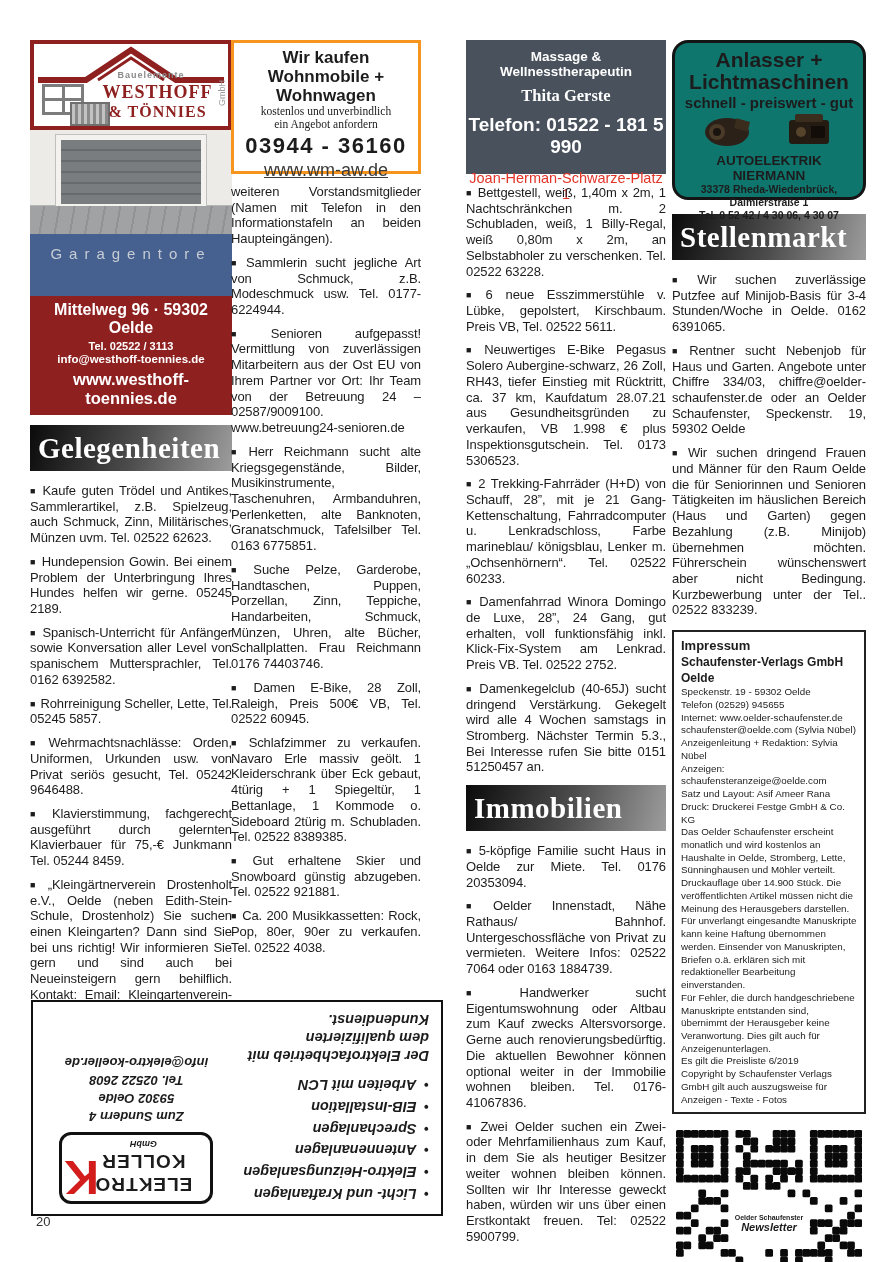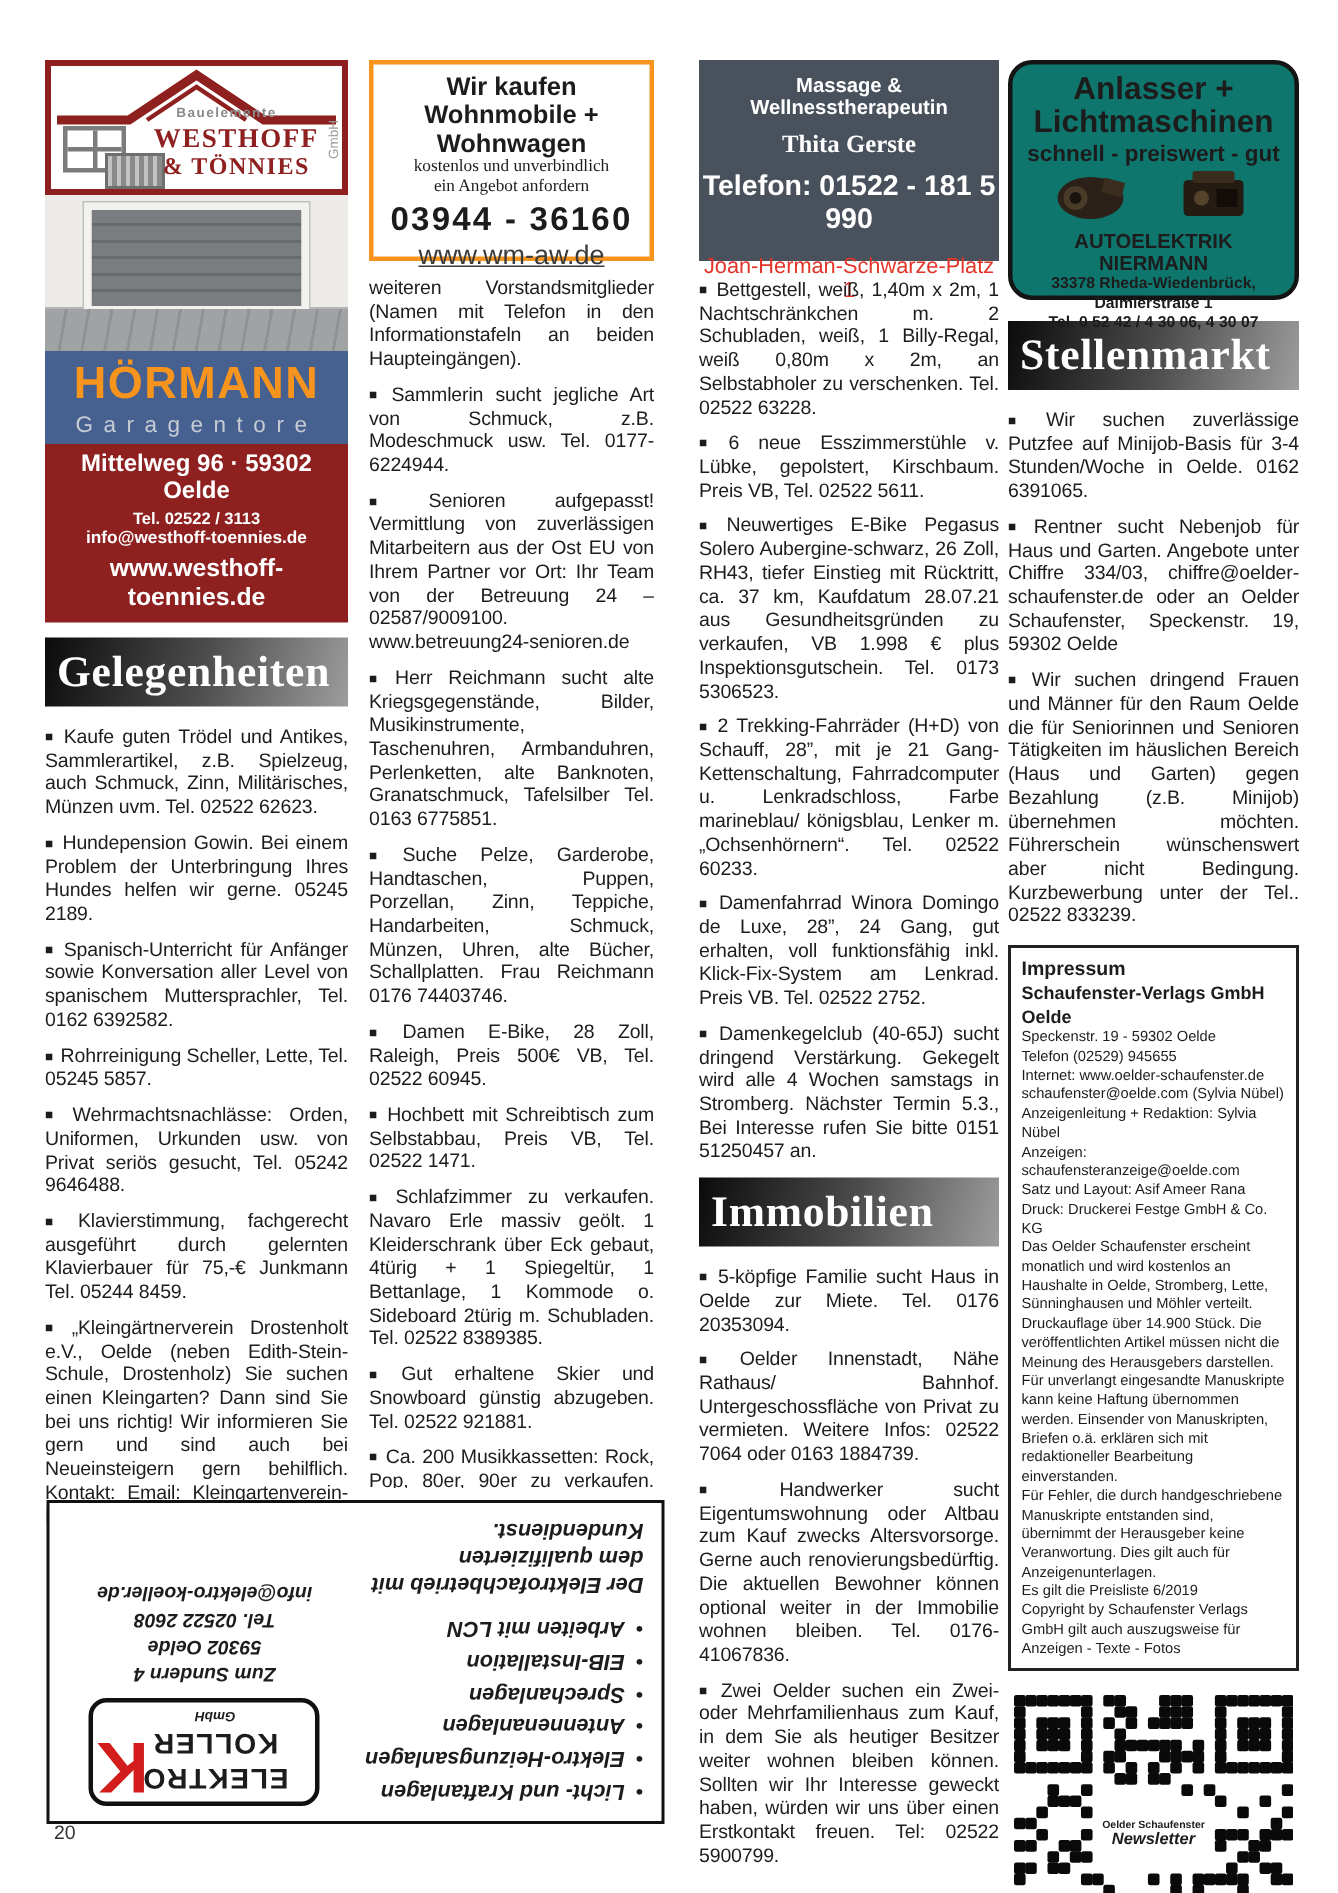--- a/index.html
+++ b/index.html
@@ -1,20 +1,20 @@
 <!DOCTYPE html>
 <html lang="de"><head>
 <meta charset="utf-8">
 <style>
   html,body{margin:0;padding:0;background:#ffffff;}
   .page{position:relative;width:892px;height:1262px;background:#fff;overflow:hidden;
         font-family:"Liberation Sans",sans-serif;color:#1c1c1c;}
   .col{position:absolute;top:40px;}
   .col1{left:30px;width:202px;}
-  .col2{left:246px;width:190px;height:952px;overflow:hidden;}
+  .col2{left:231px;width:190px;height:952px;overflow:hidden;}
   .col3{left:466px;width:200px;}
   .col4{left:672px;width:194px;}
 
   
   p.ad-item{margin:0 0 8px;text-align:justify;font-size:13px;line-height:1.21;
             letter-spacing:-0.1px;hyphens:auto;}
   p.ad-item::before{content:"■";font-size:9px;margin-right:5px;position:relative;top:-1px;}
   p.no-bullet::before{content:none;}
 
   
@@ -134,21 +134,20 @@
           <div class="wt-n1">WESTHOFF</div>
           <div class="wt-n2">&amp; TÖNNIES</div>
         </div>
         <div class="wt-gmbh">GmbH</div>
       </div>
       <div class="wt-photo">
         <div class="door"></div>
         <div class="drive"></div>
       </div>
       <div class="wt-hoermann">
-        <div class="h-name">HÖRMANN</div>
         <div class="h-sub">Garagentore</div>
       </div>
       <div class="wt-red">
         <div class="wt-addr">Mittelweg 96 · 59302 Oelde</div>
         <div class="wt-tel">Tel. 02522 / 3113</div>
         <div class="wt-mail">info@westhoff-toennies.de</div>
         <div class="wt-web">www.westhoff-toennies.de</div>
       </div>
     </div>
 
@@ -174,21 +173,20 @@
       <div class="wm-web">www.wm-aw.de</div>
     </div>
 
     <div style="height:10px"></div>
     <p class="ad-item no-bullet">weiteren Vorstandsmitglieder (Namen mit Telefon in den Informationstafeln an beiden Haupteingängen).</p>
     <p class="ad-item">Sammlerin sucht jegliche Art von Schmuck, z.B. Modeschmuck usw. Tel. 0177-6224944.</p>
     <p class="ad-item">Senioren aufgepasst! Vermittlung von zuverlässigen Mitarbeitern aus der Ost EU von Ihrem Partner vor Ort: Ihr Team von der Betreuung 24 – 02587/9009100. www.betreuung24-senioren.de</p>
     <p class="ad-item">Herr Reichmann sucht alte Kriegsgegenstände, Bilder, Musikinstrumente, Taschenuhren, Armbanduhren, Perlenketten, alte Banknoten, Granatschmuck, Tafelsilber Tel. 0163 6775851.</p>
     <p class="ad-item">Suche Pelze, Garderobe, Handtaschen, Puppen, Porzellan, Zinn, Teppiche, Handarbeiten, Schmuck, Münzen, Uhren, alte Bücher, Schallplatten. Frau Reichmann 0176 74403746.</p>
     <p class="ad-item">Damen E-Bike, 28 Zoll, Raleigh, Preis 500€ VB, Tel. 02522 60945.</p>
-    <p class="ad-item">Hochbett mit Schreibtisch zum Selbstabbau, Preis VB, Tel. 02522 1471.</p>
     <p class="ad-item">Schlafzimmer zu verkaufen. Navaro Erle massiv geölt. 1 Kleiderschrank über Eck gebaut, 4türig + 1 Spiegeltür, 1 Bettanlage, 1 Kommode o. Sideboard 2türig m. Schubladen. Tel. 02522 8389385.</p>
     <p class="ad-item">Gut erhaltene Skier und Snowboard günstig abzugeben. Tel. 02522 921881.</p>
     <p class="ad-item">Ca. 200 Musikkassetten: Rock, Pop, 80er, 90er zu verkaufen. Tel. 02522 4038.</p>
 
   </div>
 
   <div class="col col3">
     <div class="th-ad">
       <div class="th-l1">Massage &amp; Wellnesstherapeutin</div>
       <div class="th-name">Thita Gerste</div>

